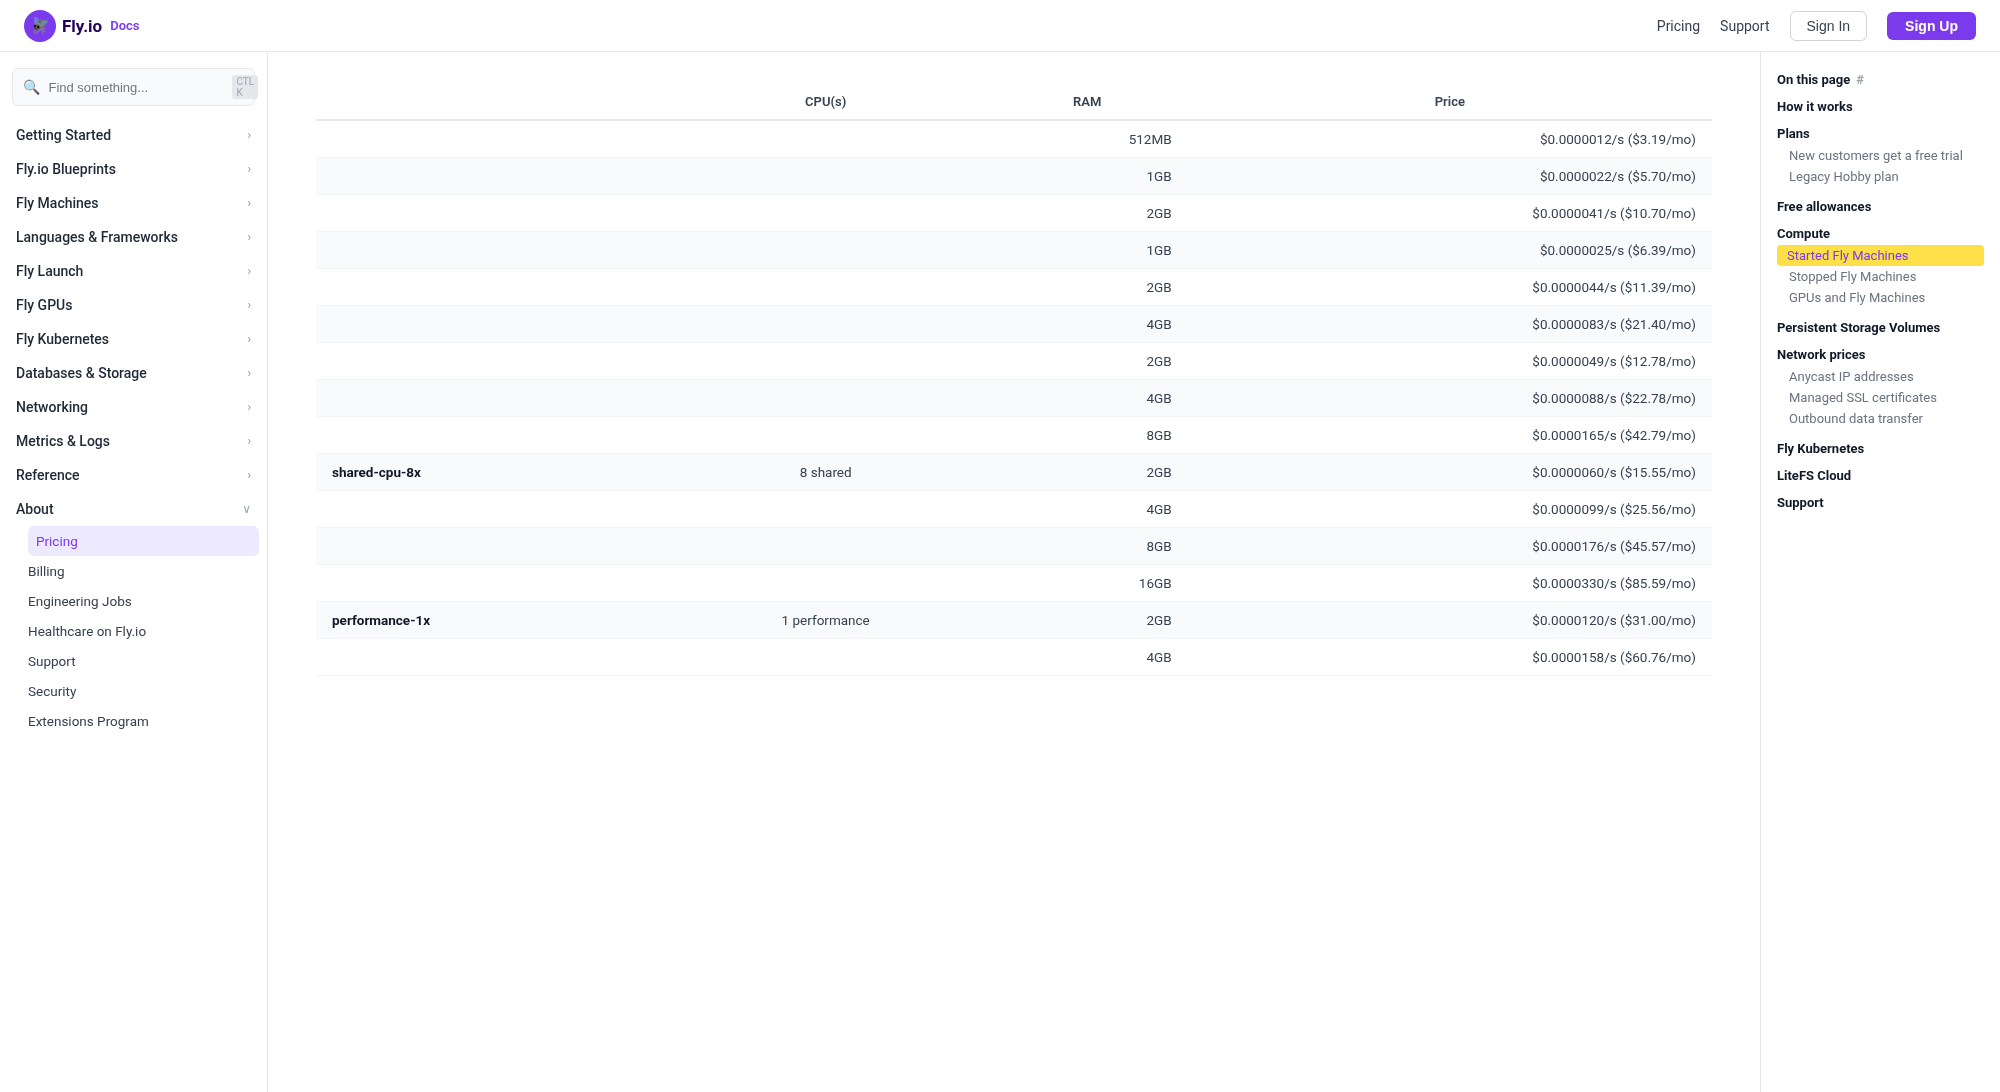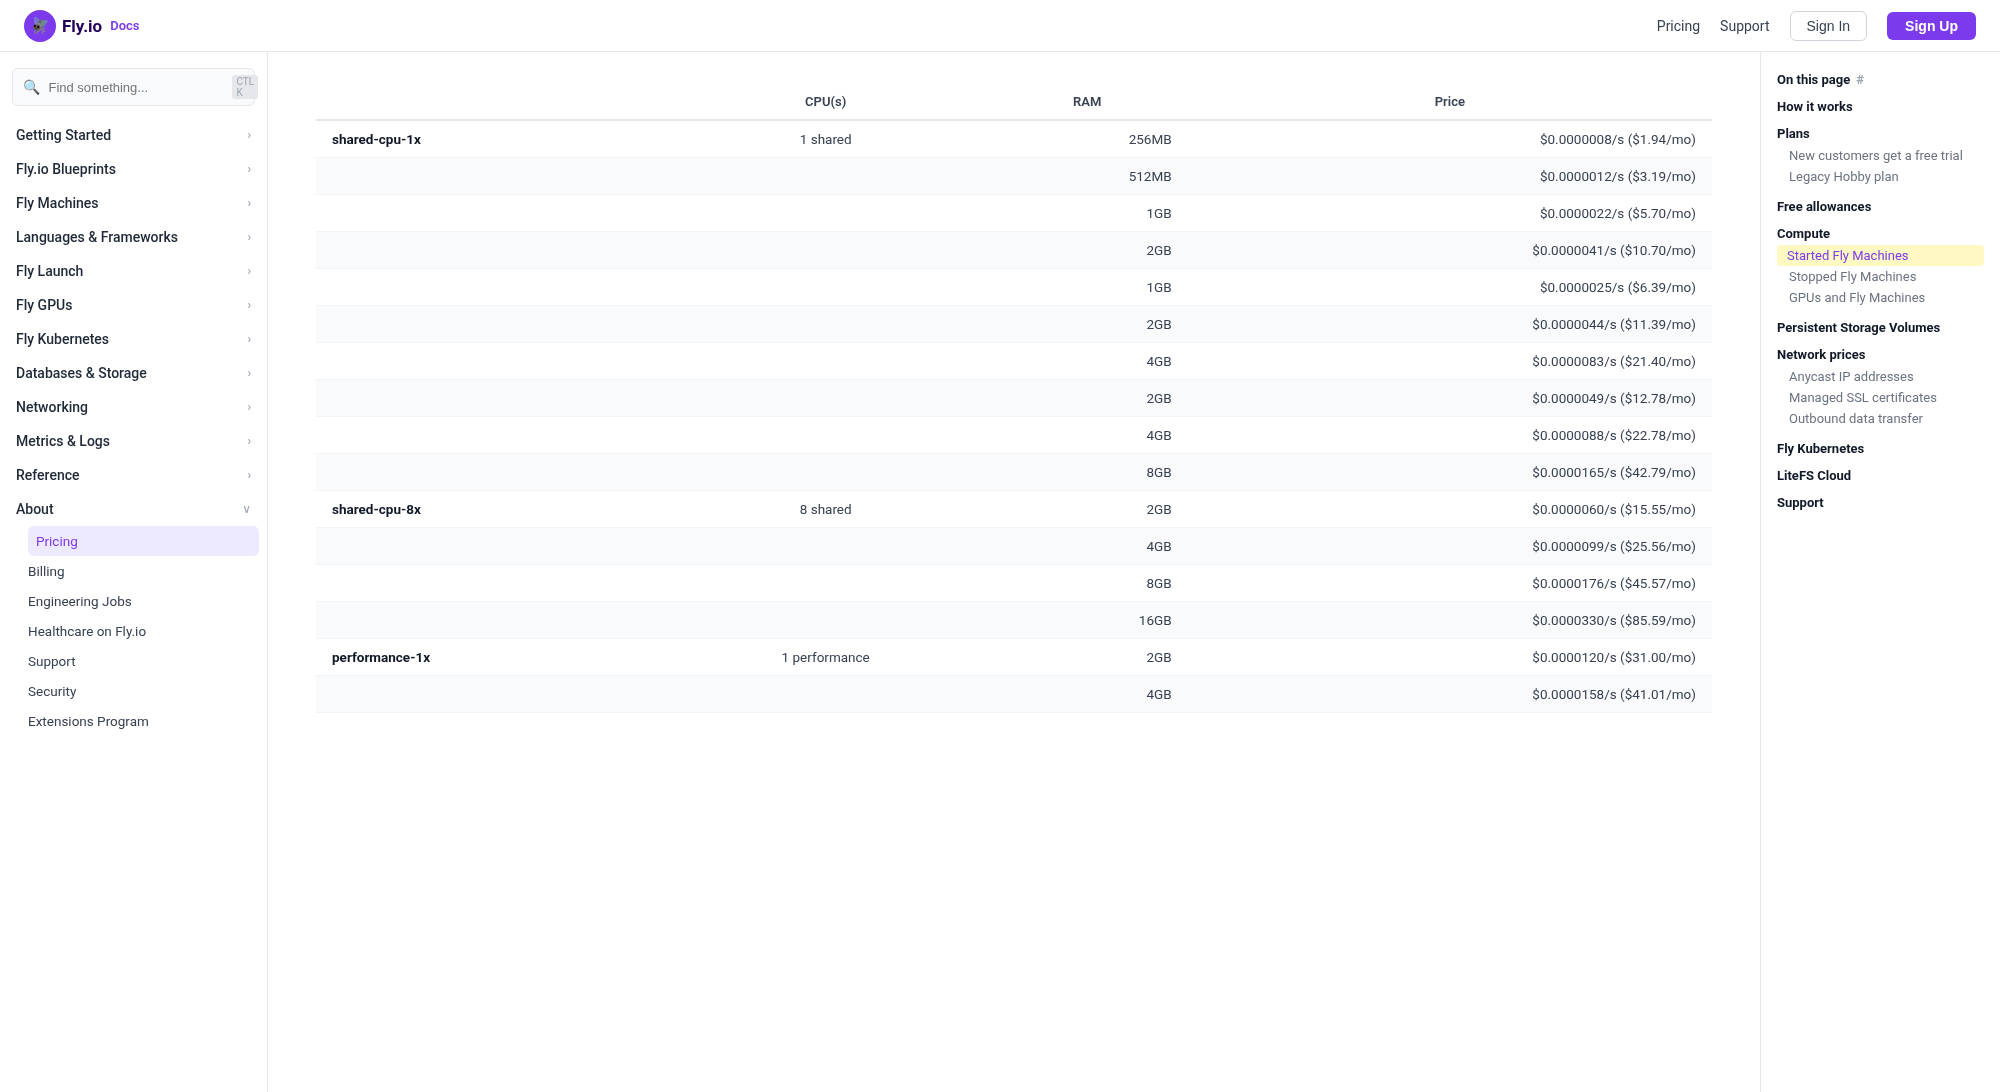--- a/index.html
+++ b/index.html
@@ -46,21 +46,21 @@
     .pricing-table td:nth-child(2) { text-align: center; color: #374151; }
     .pricing-table td:nth-child(3) { text-align: right; color: #374151; }
     .pricing-table td:nth-child(4) { text-align: right; color: #374151; }
     .pricing-table tr:nth-child(even) { background: #f9fafb; }
 
     
     .right-sidebar { width: 240px; min-width: 240px; padding: 20px 16px; overflow-y: auto; flex-shrink: 0; border-left: 1px solid #e5e7eb; }
     .toc-title { font-size: 13px; font-weight: 700; color: #111827; margin-bottom: 12px; display: flex; align-items: center; gap: 6px; }
     .toc-section { font-size: 13px; font-weight: 700; color: #111827; margin: 12px 0 4px; }
     .toc-link { display: block; font-size: 13px; color: #6b7280; padding: 3px 0 3px 12px; cursor: pointer; text-decoration: none; }
-    .toc-link.active { color: #7c3aed; background: #fef9c3; border-radius: 4px; padding-left: 10px; }
+    .toc-link.active { color: #7c3aed; background: #fde047; border-radius: 4px; padding-left: 10px; }
 
     
     ::-webkit-scrollbar { width: 6px; }
     ::-webkit-scrollbar-thumb { background: #d1d5db; border-radius: 3px; }
   </style>
 </head>
 <body>
 
 <nav class="topnav">
   <div class="topnav-left">
@@ -165,26 +165,20 @@
       <thead>
         <tr>
           <th></th>
           <th>CPU(s)</th>
           <th>RAM</th>
           <th>Price</th>
         </tr>
       </thead>
       <tbody id="pricing-tbody">
           <tr>
-            <td>shared-cpu-1x</td>
-            <td style="text-align: center;">1 shared</td>
-            <td style="text-align: right;">256MB</td>
-            <td style="text-align: right;">$0.0000008/s ($1.94/mo)</td>
-          </tr>
-          <tr>
             <td></td>
             <td style="text-align: center;"></td>
             <td style="text-align: right;">512MB</td>
             <td style="text-align: right;">$0.0000012/s ($3.19/mo)</td>
           </tr>
           <tr>
             <td></td>
             <td style="text-align: center;"></td>
             <td style="text-align: right;">1GB</td>
             <td style="text-align: right;">$0.0000022/s ($5.70/mo)</td>
@@ -258,21 +252,21 @@
           <tr>
             <td>performance-1x</td>
             <td style="text-align: center;">1 performance</td>
             <td style="text-align: right;">2GB</td>
             <td style="text-align: right;">$0.0000120/s ($31.00/mo)</td>
           </tr>
           <tr>
             <td></td>
             <td style="text-align: center;"></td>
             <td style="text-align: right;">4GB</td>
-            <td style="text-align: right;">$0.0000158/s ($41.01/mo)</td>
+            <td style="text-align: right;">$0.0000158/s ($60.76/mo)</td>
           </tr>
         </tbody>
     </table>
   </main>
 
   <aside class="right-sidebar">
     <div class="toc-title">
       <span>On this page</span>
       <span style="color:#9ca3af">#</span>
     </div>

